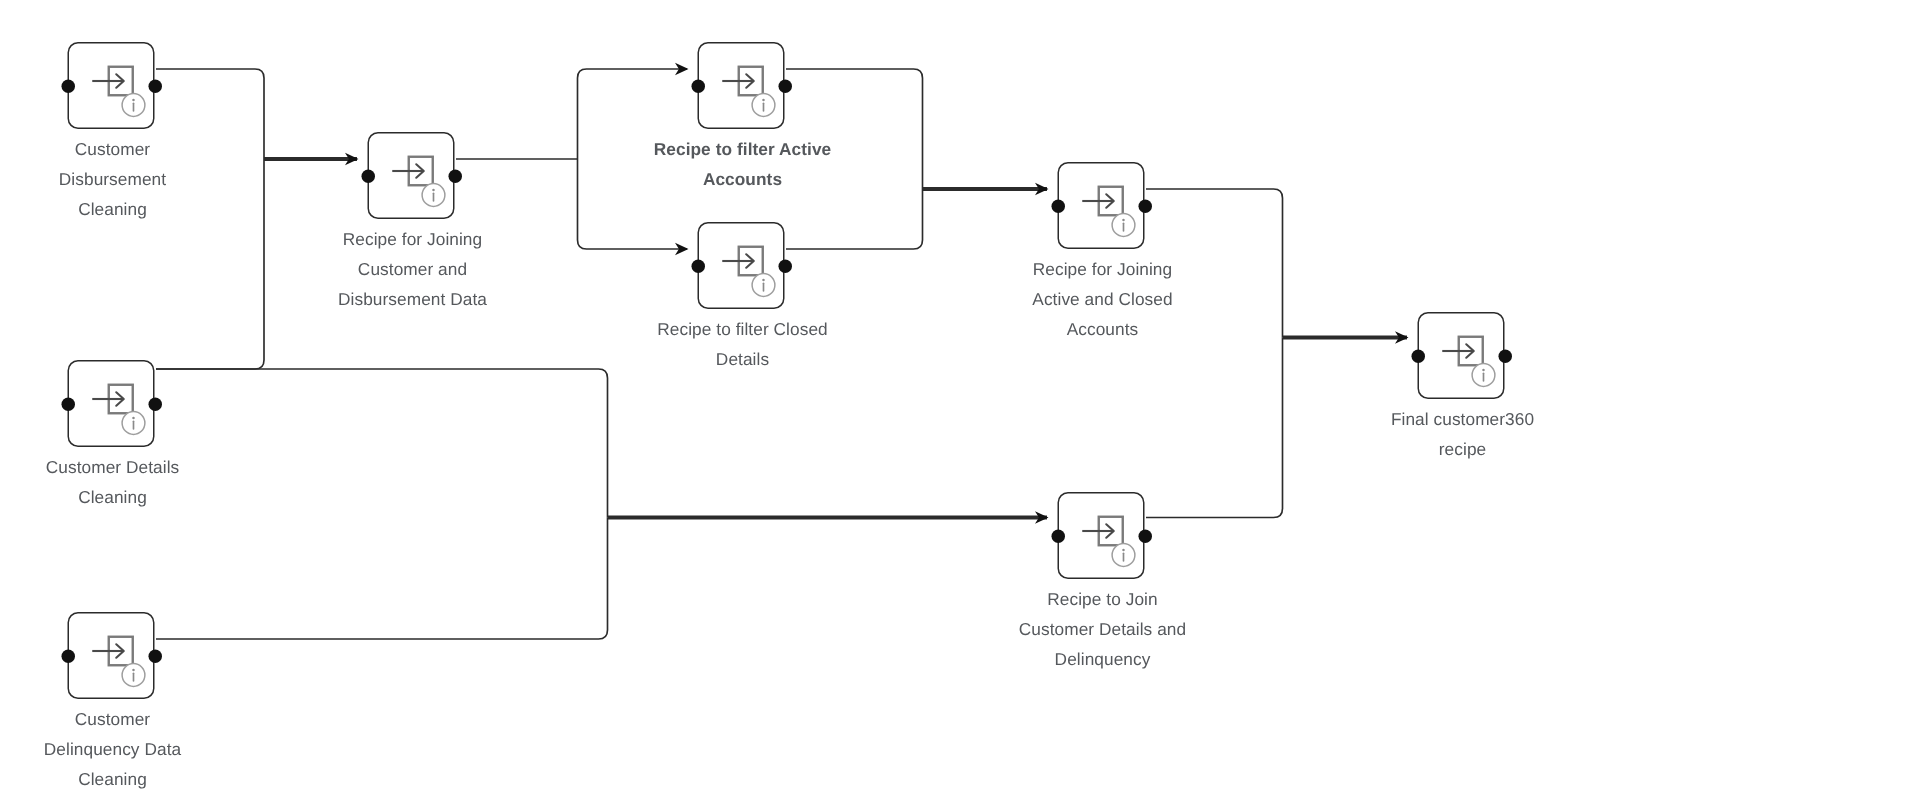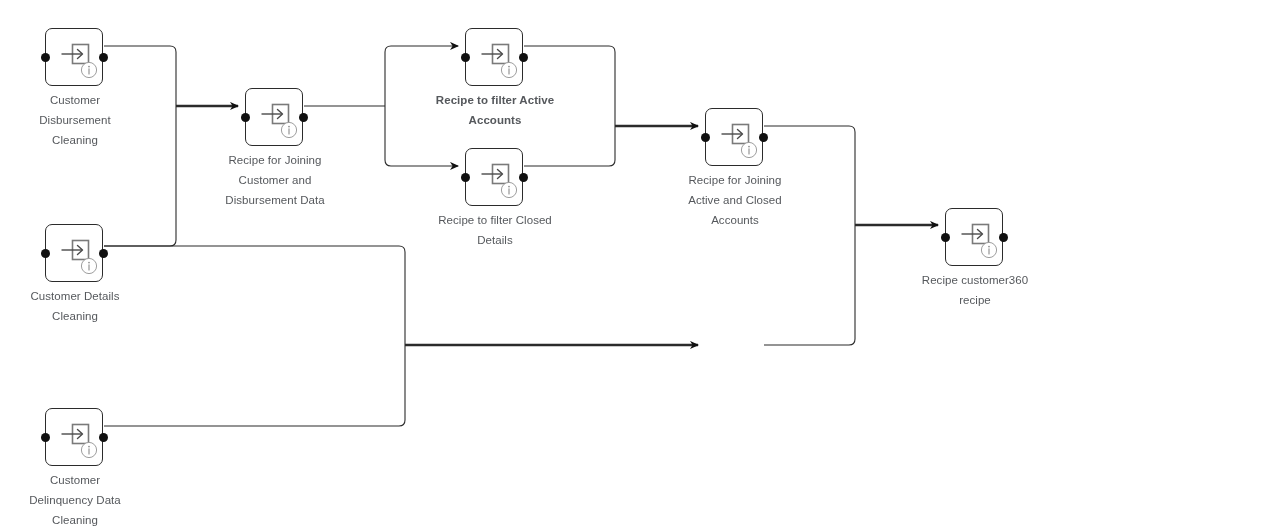--- a/index.html
+++ b/index.html
@@ -128,21 +128,21 @@
       <circle cx="9" cy="9" r="7.6" fill="#ffffff" stroke="#9e9e9e" stroke-width="1"></circle>
       <circle cx="9" cy="5.6" r="0.85" fill="#8a8a8a"></circle>
       <line x1="9" y1="7.9" x2="9" y2="13" stroke="#8a8a8a" stroke-width="1.1" stroke-linecap="round"></line>
     </svg>
     <div class="port port-in"></div>
     <div class="port port-out"></div>
     <div class="node-label">Customer
 Disbursement
 Cleaning</div>
   </div>
-      <div class="node" style="left: 45px; top: 212px;">
+      <div class="node" style="left: 45px; top: 228px;">
     <div class="node-box"></div>
     <svg class="node-icon" viewBox="0 0 30 26" xmlns="http://www.w3.org/2000/svg">
       <rect x="12.5" y="2.5" width="16" height="19" fill="#ffffff" stroke="#7a7a7a" stroke-width="1.6"></rect>
       <line x1="1.5" y1="12" x2="22" y2="12" stroke="#4a4a4a" stroke-width="1.4"></line>
       <path d="M 17.5 7.5 L 22.5 12 L 17.5 16.5" fill="none" stroke="#4a4a4a" stroke-width="1.4" stroke-linecap="round" stroke-linejoin="round"></path>
     </svg>
     <svg class="info-icon" viewBox="0 0 18 18" xmlns="http://www.w3.org/2000/svg">
       <circle cx="9" cy="9" r="7.6" fill="#ffffff" stroke="#9e9e9e" stroke-width="1"></circle>
       <circle cx="9" cy="5.6" r="0.85" fill="#8a8a8a"></circle>
       <line x1="9" y1="7.9" x2="9" y2="13" stroke="#8a8a8a" stroke-width="1.1" stroke-linecap="round"></line>
@@ -233,32 +233,50 @@
       <circle cx="9" cy="9" r="7.6" fill="#ffffff" stroke="#9e9e9e" stroke-width="1"></circle>
       <circle cx="9" cy="5.6" r="0.85" fill="#8a8a8a"></circle>
       <line x1="9" y1="7.9" x2="9" y2="13" stroke="#8a8a8a" stroke-width="1.1" stroke-linecap="round"></line>
     </svg>
     <div class="port port-in"></div>
     <div class="port port-out"></div>
     <div class="node-label">Recipe for Joining
 Active and Closed
 Accounts</div>
   </div>
+      <div class="node" style="left: 705px; top: 316px;">
+    <div class="node-box"></div>
+    <svg class="node-icon" viewBox="0 0 30 26" xmlns="http://www.w3.org/2000/svg">
+      <rect x="12.5" y="2.5" width="16" height="19" fill="#ffffff" stroke="#7a7a7a" stroke-width="1.6"></rect>
+      <line x1="1.5" y1="12" x2="22" y2="12" stroke="#4a4a4a" stroke-width="1.4"></line>
+      <path d="M 17.5 7.5 L 22.5 12 L 17.5 16.5" fill="none" stroke="#4a4a4a" stroke-width="1.4" stroke-linecap="round" stroke-linejoin="round"></path>
+    </svg>
+    <svg class="info-icon" viewBox="0 0 18 18" xmlns="http://www.w3.org/2000/svg">
+      <circle cx="9" cy="9" r="7.6" fill="#ffffff" stroke="#9e9e9e" stroke-width="1"></circle>
+      <circle cx="9" cy="5.6" r="0.85" fill="#8a8a8a"></circle>
+      <line x1="9" y1="7.9" x2="9" y2="13" stroke="#8a8a8a" stroke-width="1.1" stroke-linecap="round"></line>
+    </svg>
+    <div class="port port-in"></div>
+    <div class="port port-out"></div>
+    <div class="node-label">Recipe to Join
+Customer Details and
+Delinquency</div>
+  </div>
       <div class="node" style="left: 945px; top: 196px;">
     <div class="node-box"></div>
     <svg class="node-icon" viewBox="0 0 30 26" xmlns="http://www.w3.org/2000/svg">
       <rect x="12.5" y="2.5" width="16" height="19" fill="#ffffff" stroke="#7a7a7a" stroke-width="1.6"></rect>
       <line x1="1.5" y1="12" x2="22" y2="12" stroke="#4a4a4a" stroke-width="1.4"></line>
       <path d="M 17.5 7.5 L 22.5 12 L 17.5 16.5" fill="none" stroke="#4a4a4a" stroke-width="1.4" stroke-linecap="round" stroke-linejoin="round"></path>
     </svg>
     <svg class="info-icon" viewBox="0 0 18 18" xmlns="http://www.w3.org/2000/svg">
       <circle cx="9" cy="9" r="7.6" fill="#ffffff" stroke="#9e9e9e" stroke-width="1"></circle>
       <circle cx="9" cy="5.6" r="0.85" fill="#8a8a8a"></circle>
       <line x1="9" y1="7.9" x2="9" y2="13" stroke="#8a8a8a" stroke-width="1.1" stroke-linecap="round"></line>
     </svg>
     <div class="port port-in"></div>
     <div class="port port-out"></div>
-    <div class="node-label">Recipe customer360
+    <div class="node-label">Final customer360
 recipe</div>
   </div>
     </div>
 
 </div>
 
 </body></html>

